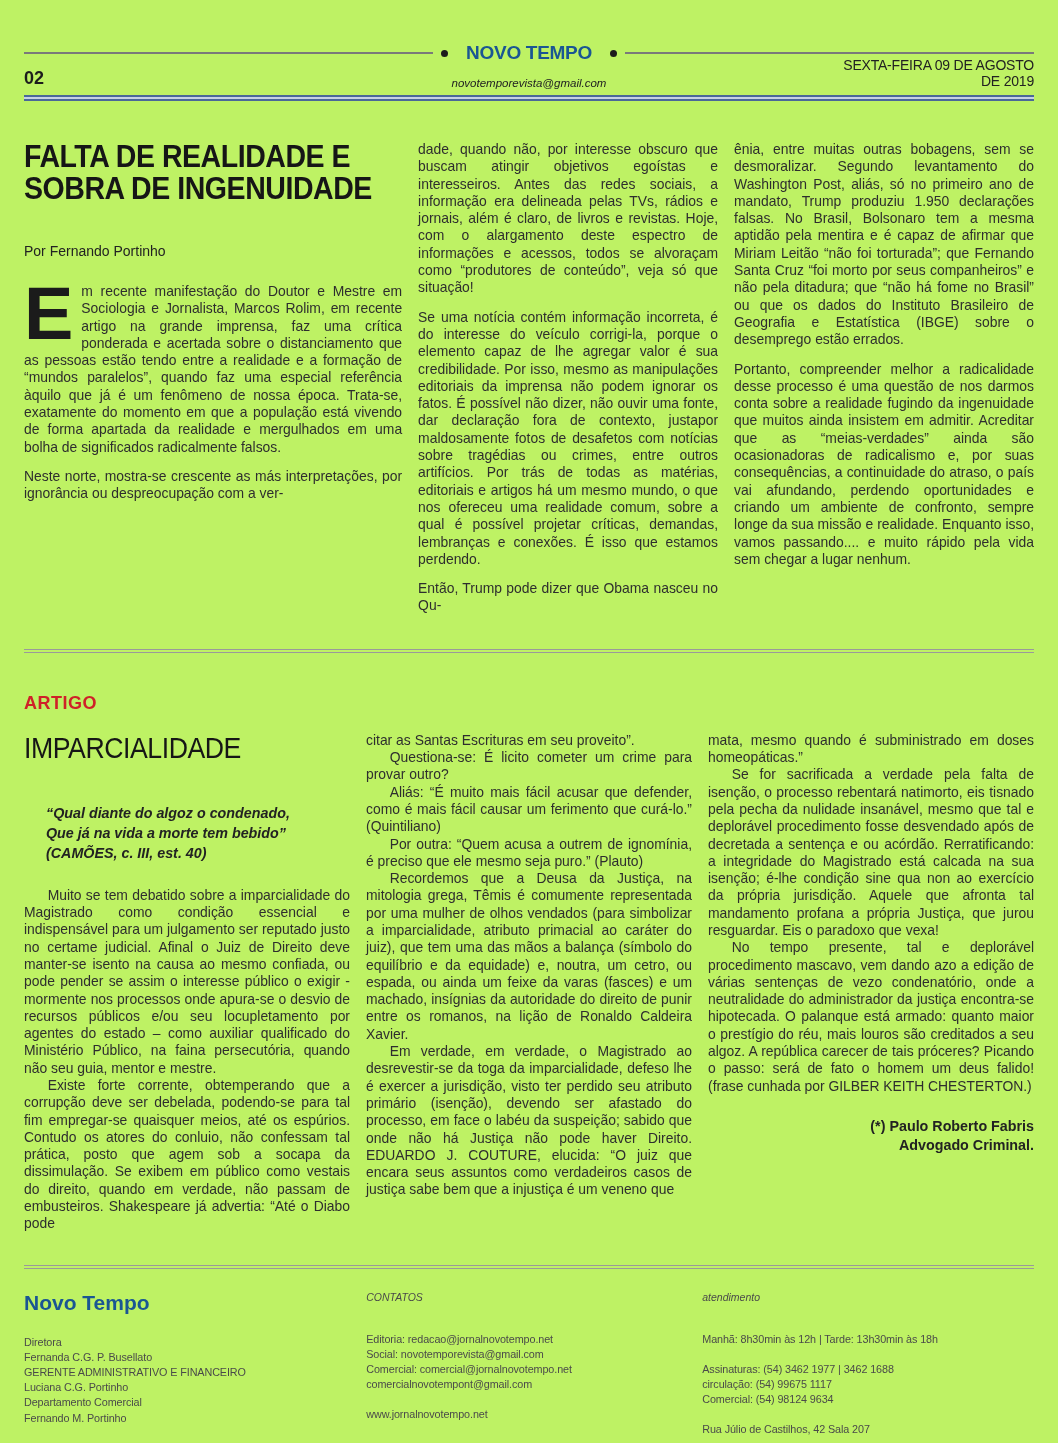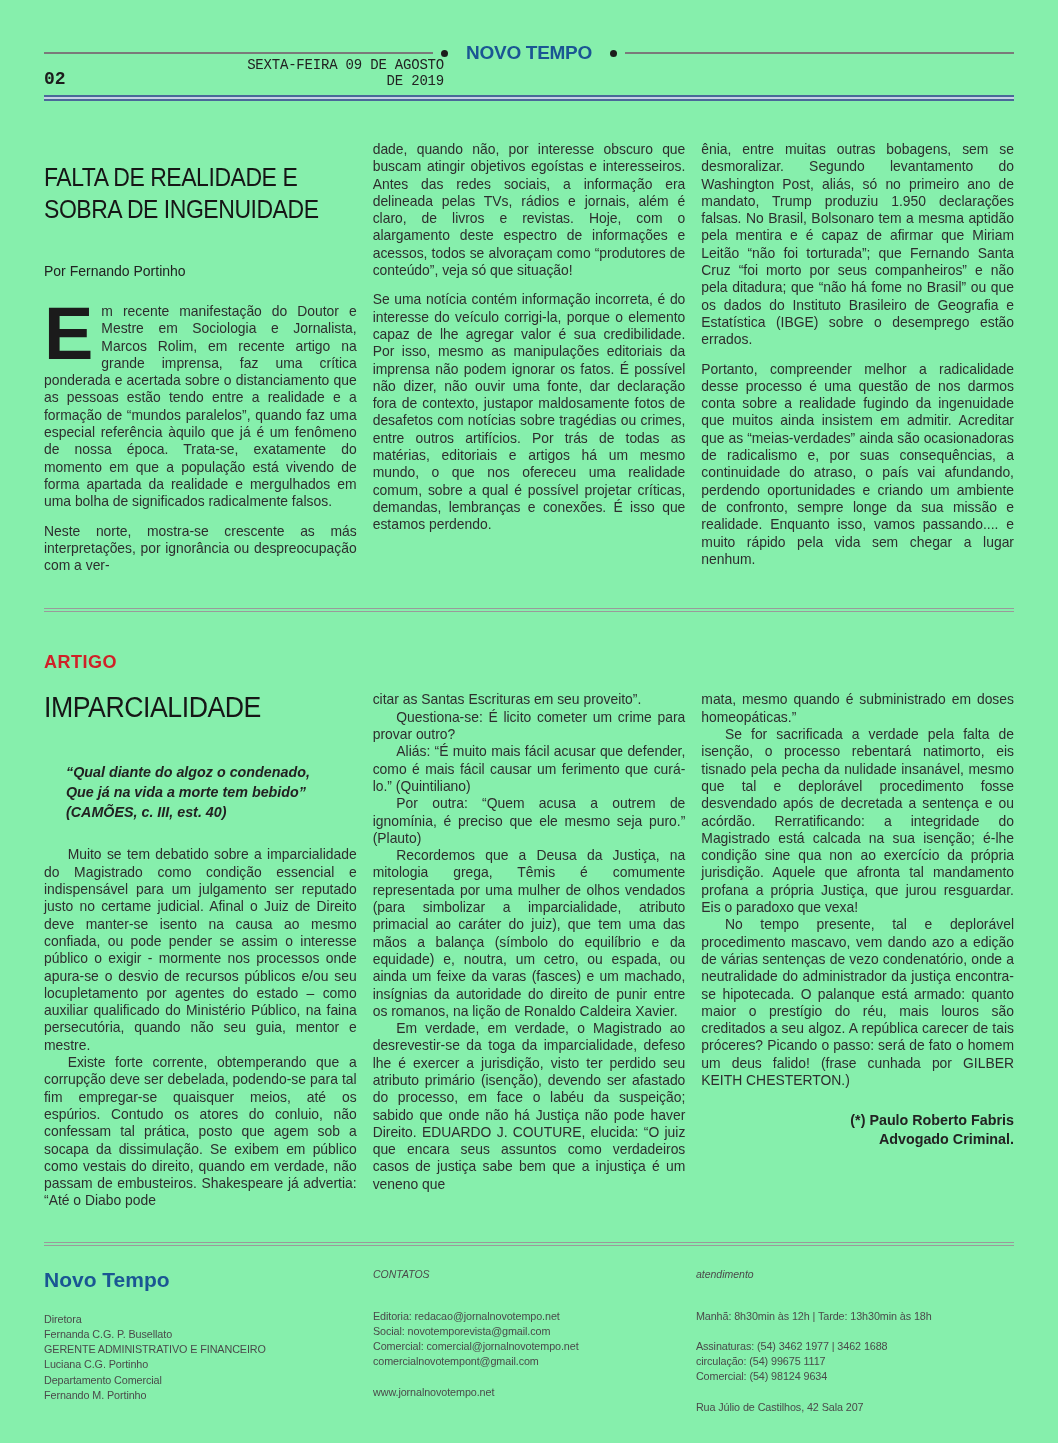--- a/index.html
+++ b/index.html
@@ -1,44 +1,44 @@
 <!DOCTYPE html>
 <html><head>
 <meta charset="utf-8">
 <style>
   * { box-sizing: border-box; }
   html,body { margin:0; padding:0; background:#f2f2f2; }
   .page {
-    width:1058px; height:1443px; margin:0 auto; background:#86efac;
+    width:1058px; height:1443px; margin:0 auto; background:#bef264;
     font-family:"Liberation Sans", sans-serif; color:#2e2e2e;
-    position:relative; overflow:hidden; padding:0 44px;
+    position:relative; overflow:hidden; padding:0 24px;
   }
 
   
   .header { padding-top:42px; }
   .masthead-row { display:flex; align-items:center; }
   .mast-rule { flex:1; height:2px; background:#7a7a7a; }
   .mast-dot { width:7px; height:7px; border-radius:50%; background:#1c1c1c; margin:0 8px; flex:0 0 auto; }
   .mast-title { font-size:19px; font-weight:bold; color:#1a5693; letter-spacing:-0.3px; padding:0 10px; white-space:nowrap; }
-  .header-info { display:flex; align-items:flex-end; margin-top:1px; height:24px;font-family:Liberation Mono, monospace; }
+  .header-info { display:flex; align-items:flex-end; margin-top:1px; height:24px; }
   .page-num { font-size:18px; font-weight:bold; color:#1c1c1c; width:200px; }
   .header-email { flex:1; text-align:center; font-style:italic; font-size:11.5px; color:#222; }
   .header-date { width:200px; text-align:right; font-size:14px; color:#222; letter-spacing:-0.2px; }
   .rule-blue { margin-top:6px; }
   .rule-blue .b1 { height:2px; background:#4a6899; }
   .rule-blue .b2 { height:2px; background:#c6d2e4; }
 
   
   .cols { display:grid; grid-template-columns:1fr 1fr 1fr; column-gap:16px; }
   .body-p { font-size:13.9px; line-height:17.3px; text-align:justify; margin:0 0 12px 0; color:#2e2e2e; }
   .body-p.last { margin-bottom:0; }
 
   
   .article1 { margin-top:40px; }
-  .a1-title { font-size:25px; line-height:32px; font-weight:normal; color:#161616;margin-top:20px; }
+  .a1-title { font-size:31px; line-height:32px; font-weight:bold; color:#161616; }
   .a1-title .tline { display:block; transform:scaleX(0.92); transform-origin:0 50%; white-space:nowrap; letter-spacing:-0.5px; }
   .a1-byline { margin-top:38px; margin-bottom:24px; font-size:14px; color:#222; }
   .dropcap { float:left; font-size:74px; line-height:56px; font-weight:bold; color:#1b1b1b; margin:3px 8px 0 0; }
 
   
   .sep-gray { height:4px; border-top:1px solid #9a9a9a; border-bottom:1px solid #9a9a9a; margin-top:34px; }
 
   
   .article2 { margin-top:40px; }
   .a2-label { font-size:18px; font-weight:bold; color:#cf2128; letter-spacing:0.5px; }
@@ -66,20 +66,21 @@
   <div class="header">
     <div class="masthead-row">
       <div class="mast-rule"></div>
       <div class="mast-dot"></div>
       <div class="mast-title">NOVO TEMPO</div>
       <div class="mast-dot"></div>
       <div class="mast-rule"></div>
     </div>
     <div class="header-info">
       <div class="page-num">02</div>
+      <div class="header-email">novotemporevista@gmail.com</div>
       <div class="header-date">SEXTA-FEIRA 09 DE AGOSTO DE 2019</div>
     </div>
     <div class="rule-blue">
       <div class="b1"></div>
         <div class="b2"></div>
         <div class="b1"></div>
     </div>
   </div>
 
   <div class="article1">
@@ -89,20 +90,21 @@
           <span class="tline">FALTA DE REALIDADE E</span>
           <span class="tline">SOBRA DE INGENUIDADE</span>
         </div>
         <div class="a1-byline">Por Fernando Portinho</div>
         <p class="body-p"><span class="dropcap">E</span><span>m recente manifestação do Doutor e Mestre em Sociologia e Jornalista, Marcos Rolim, em recente artigo na grande imprensa, faz uma crítica ponderada e acertada sobre o distanciamento que as pessoas estão tendo entre a realidade e a formação de “mundos paralelos”, quando faz uma especial referência àquilo que já é um fenômeno de nossa época. Trata-se, exatamente do momento em que a população está vivendo de forma apartada da realidade e mergulhados em uma bolha de significados radicalmente falsos.</span></p>
         <p class="body-p last">Neste norte, mostra-se crescente as más interpretações, por ignorância ou despreocupação com a ver-</p>
       </div>
       <div>
         <p class="body-p">dade, quando não, por interesse obscuro que buscam atingir objetivos egoístas e interesseiros. Antes das redes sociais, a informação era delineada pelas TVs, rádios e jornais, além é claro, de livros e revistas. Hoje, com o alargamento deste espectro de informações e acessos, todos se alvoraçam como “produtores de conteúdo”, veja só que situação!</p>
         <p class="body-p">Se uma notícia contém informação incorreta, é do interesse do veículo corrigi-la, porque o elemento capaz de lhe agregar valor é sua credibilidade. Por isso, mesmo as manipulações editoriais da imprensa não podem ignorar os fatos. É possível não dizer, não ouvir uma fonte, dar declaração fora de contexto, justapor maldosamente fotos de desafetos com notícias sobre tragédias ou crimes, entre outros artifícios. Por trás de todas as matérias, editoriais e artigos há um mesmo mundo, o que nos ofereceu uma realidade comum, sobre a qual é possível projetar críticas, demandas, lembranças e conexões. É isso que estamos perdendo.</p>
+        <p class="body-p last">Então, Trump pode dizer que Obama nasceu no Qu-</p>
       </div>
       <div>
         <p class="body-p">ênia, entre muitas outras bobagens, sem se desmoralizar. Segundo levantamento do Washington Post, aliás, só no primeiro ano de mandato, Trump produziu 1.950 declarações falsas. No Brasil, Bolsonaro tem a mesma aptidão pela mentira e é capaz de afirmar que Miriam Leitão “não foi torturada”; que Fernando Santa Cruz “foi morto por seus companheiros” e não pela ditadura; que “não há fome no Brasil” ou que os dados do Instituto Brasileiro de Geografia e Estatística (IBGE) sobre o desemprego estão errados.</p>
         <p class="body-p last">Portanto, compreender melhor a radicalidade desse processo é uma questão de nos darmos conta sobre a realidade fugindo da ingenuidade que muitos ainda insistem em admitir. Acreditar que as “meias-verdades” ainda são ocasionadoras de radicalismo e, por suas consequências, a continuidade do atraso, o país vai afundando, perdendo oportunidades e criando um ambiente de confronto, sempre longe da sua missão e realidade. Enquanto isso, vamos passando.... e muito rápido pela vida sem chegar a lugar nenhum.</p>
       </div>
     </div>
   </div>
 
   <div class="sep-gray"></div>
 

